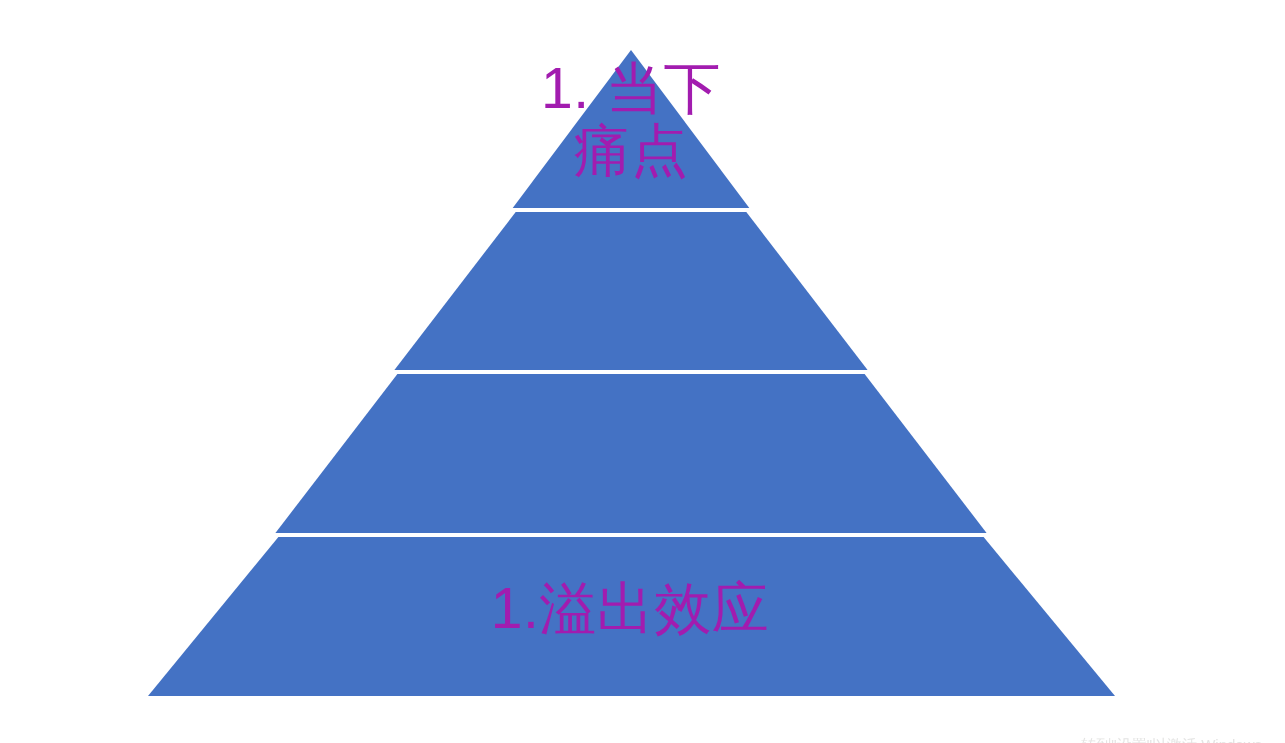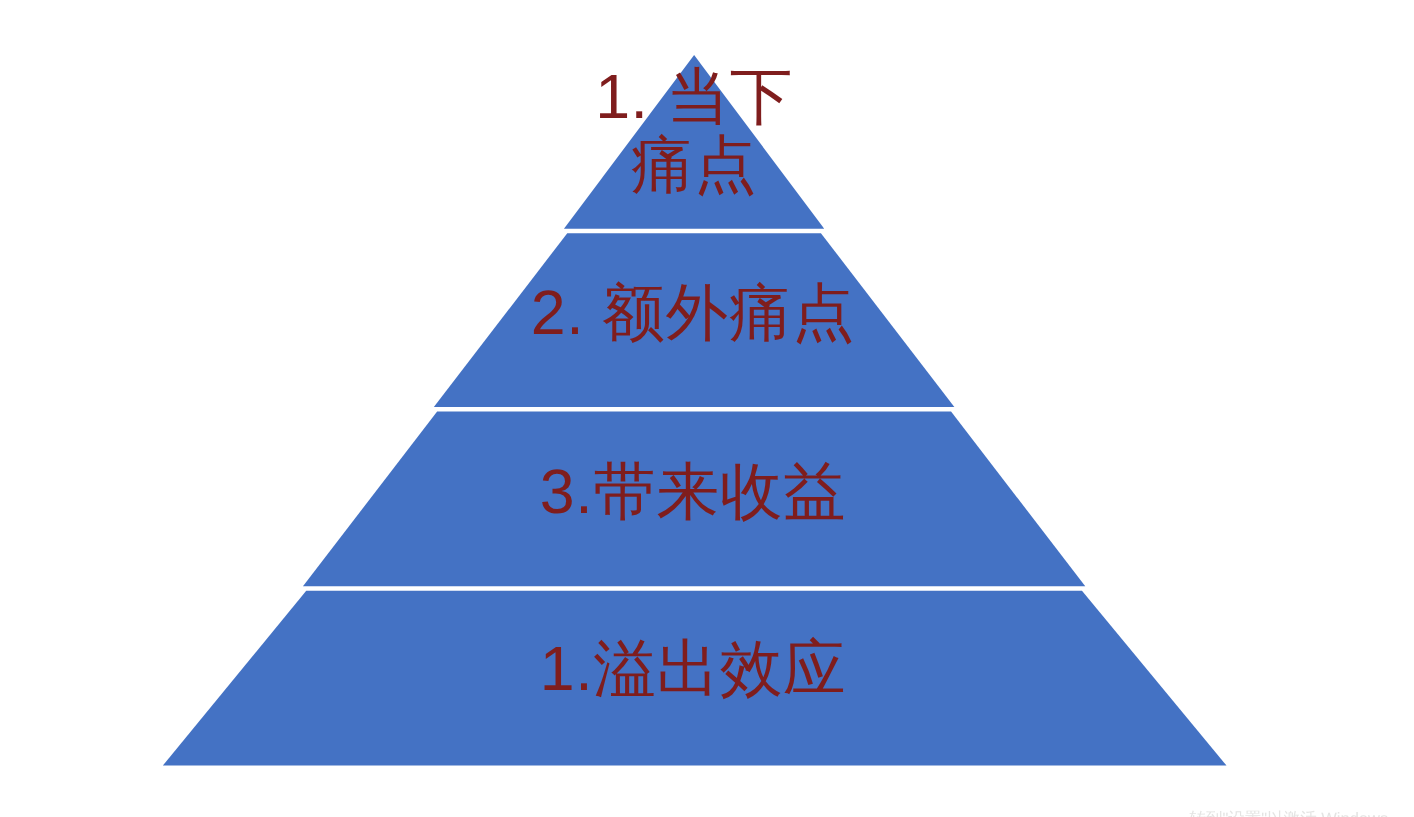--- a/index.html
+++ b/index.html
@@ -39,21 +39,21 @@
     left: 0;
     top: 0;
     width: 1285px;
     height: 743px;
     display: block;
   }
 
   
   .tier-label {
     position: absolute;
-    color: #7f1d1d;
+    color: #a21caf;
     text-align: center;
     line-height: 1.08;
     white-space: pre-line;
     letter-spacing: 0.5px;
     pointer-events: none;
     font-weight: 400;
   }
 
   
   #tier-1-label {
@@ -118,23 +118,21 @@
       <polygon fill="#4472C4" points="515.7,212 746.3,212 867.6,370 394.4,370"></polygon>
 
       <polygon fill="#4472C4" points="397.4,374 864.6,374 986.6,533 275.4,533"></polygon>
 
       <polygon fill="#4472C4" points="278.4,537 983.6,537 1115,696 148,696"></polygon>
     </svg>
 
     <div class="tier-label" id="tier-1-label">1. 当下
 痛点</div>
 
-    <div class="tier-label" id="tier-2-label">2. 额外痛点</div>
 
-    <div class="tier-label" id="tier-3-label">3.带来收益</div>
 
     <div class="tier-label" id="tier-4-label">1.溢出效应</div>
 
   </div>
 
   <div id="watermark">
     <div id="watermark-sub">转到"设置"以激活 Windows。</div>
   </div>
 
 </div>

